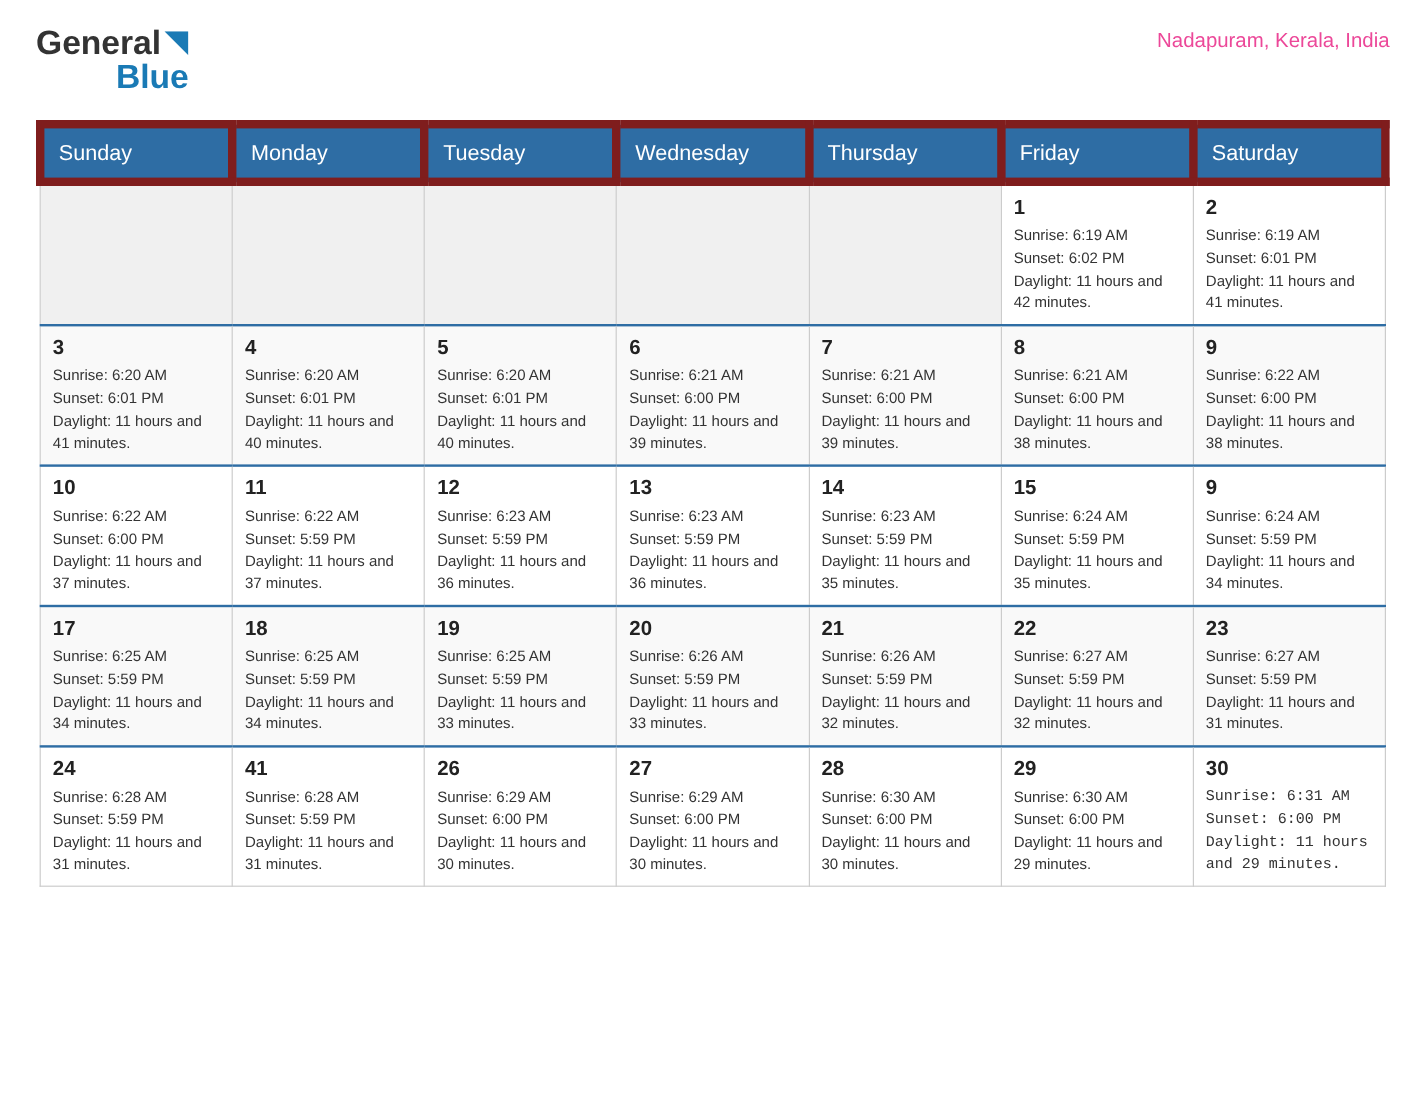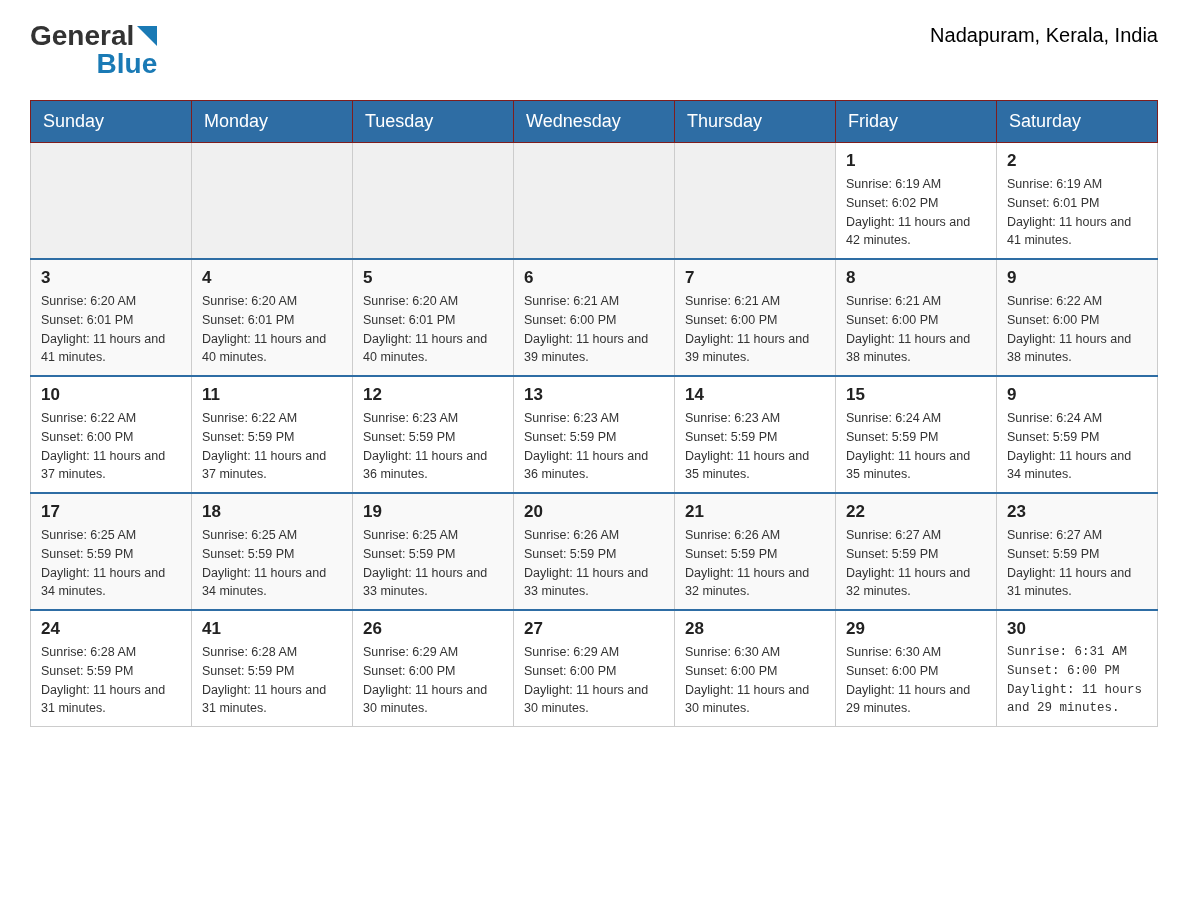--- a/index.html
+++ b/index.html
@@ -39,37 +39,37 @@
     .title-section {
       text-align: right;
     }
     .month-year {
       font-size: 52px;
       font-weight: normal;
       color: #222;
       line-height: 1.1;
     }
     .location {
-      font-size: 20px;
-      color: #000000;
+      font-size: 17px;
+      color: #ec4899;
       margin-top: 4px;
     }
     .calendar {
       width: 100%;
       border-collapse: collapse;
       border: 1px solid #aaa;
     }
     .calendar th {
       background-color: #2e6da4;
       color: #fff;
       font-size: 18px;
       font-weight: normal;
       padding: 10px 12px;
       text-align: left;
-      border: 1px solid #7f1d1d;
+      border: 7px solid #7f1d1d;
     }
     .calendar td {
       width: calc(100% / 7);
       vertical-align: top;
       padding: 8px 10px;
       border: 1px solid #ccc;
       background: #fff;
       font-size: 13px;
       color: #333;
       min-height: 110px;

